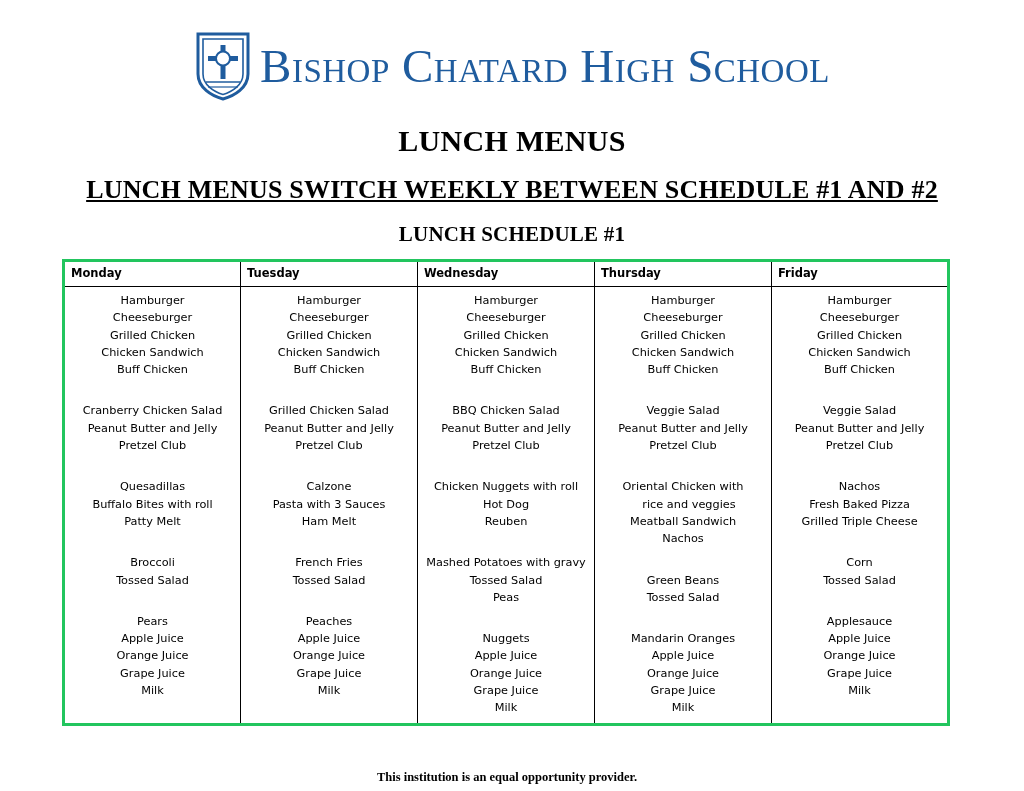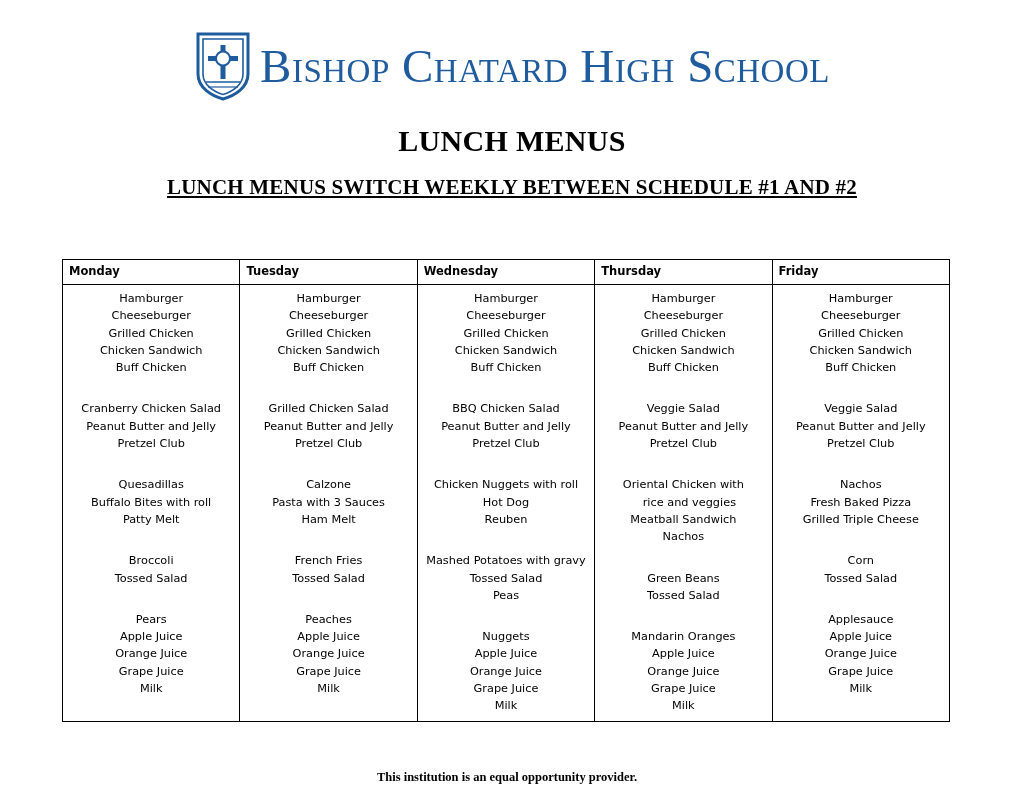--- a/index.html
+++ b/index.html
@@ -51,21 +51,21 @@
     font-family: "Liberation Serif", serif;
     font-weight: bold;
     font-size: 30px;
     margin-top: 22px;
     letter-spacing: 0.3px;
   }
   .doc-sub {
     text-align: center;
     font-family: "Liberation Serif", serif;
     font-weight: bold;
-    font-size: 21px;
+    font-size: 26px;
     margin-top: 17px;
     text-decoration: underline;
     letter-spacing: 0.2px;
   }
   .doc-sub2 {
     text-align: center;
     font-family: "Liberation Serif", serif;
     font-weight: bold;
     font-size: 21px;
     margin-top: 17px;
@@ -76,21 +76,21 @@
   .table-wrap {
     position: absolute;
     left: 62px;
     top: 259px;
     width: 888px;
   }
   table.menu {
     border-collapse: collapse;
     width: 888px;
     table-layout: fixed;
-    border: 1px solid #22c55e;
+    border: 3px solid #22c55e;
   }
   table.menu th, table.menu td {
     border: 1px solid #000;
     vertical-align: top;
     padding: 4px 6px;
   }
   table.menu th {
     font-size: 11.5px;
     font-weight: bold;
     text-align: left;
@@ -145,20 +145,21 @@
         <circle cx="29" cy="28.5" r="7" fill="#ffffff" stroke="#1F5C9E" stroke-width="2"></circle>
         <path d="M12 52 H46" stroke="#1F5C9E" stroke-width="1.4"></path>
         <path d="M14 57 H44" stroke="#1F5C9E" stroke-width="1.2"></path>
       </svg>
     </div>
     <div class="school-title">Bishop Chatard High School</div>
   </div>
 
   <div class="doc-title">LUNCH MENUS</div>
   <div class="doc-sub">LUNCH MENUS SWITCH WEEKLY BETWEEN SCHEDULE #1 AND #2</div>
+  <div class="doc-sub2">LUNCH SCHEDULE #1</div>
 
   <div class="table-wrap">
     <table class="menu">
       <thead>
         <tr>
           <th>Monday</th>
           <th>Tuesday</th>
           <th>Wednesday</th>
           <th>Thursday</th>
           <th>Friday</th>

